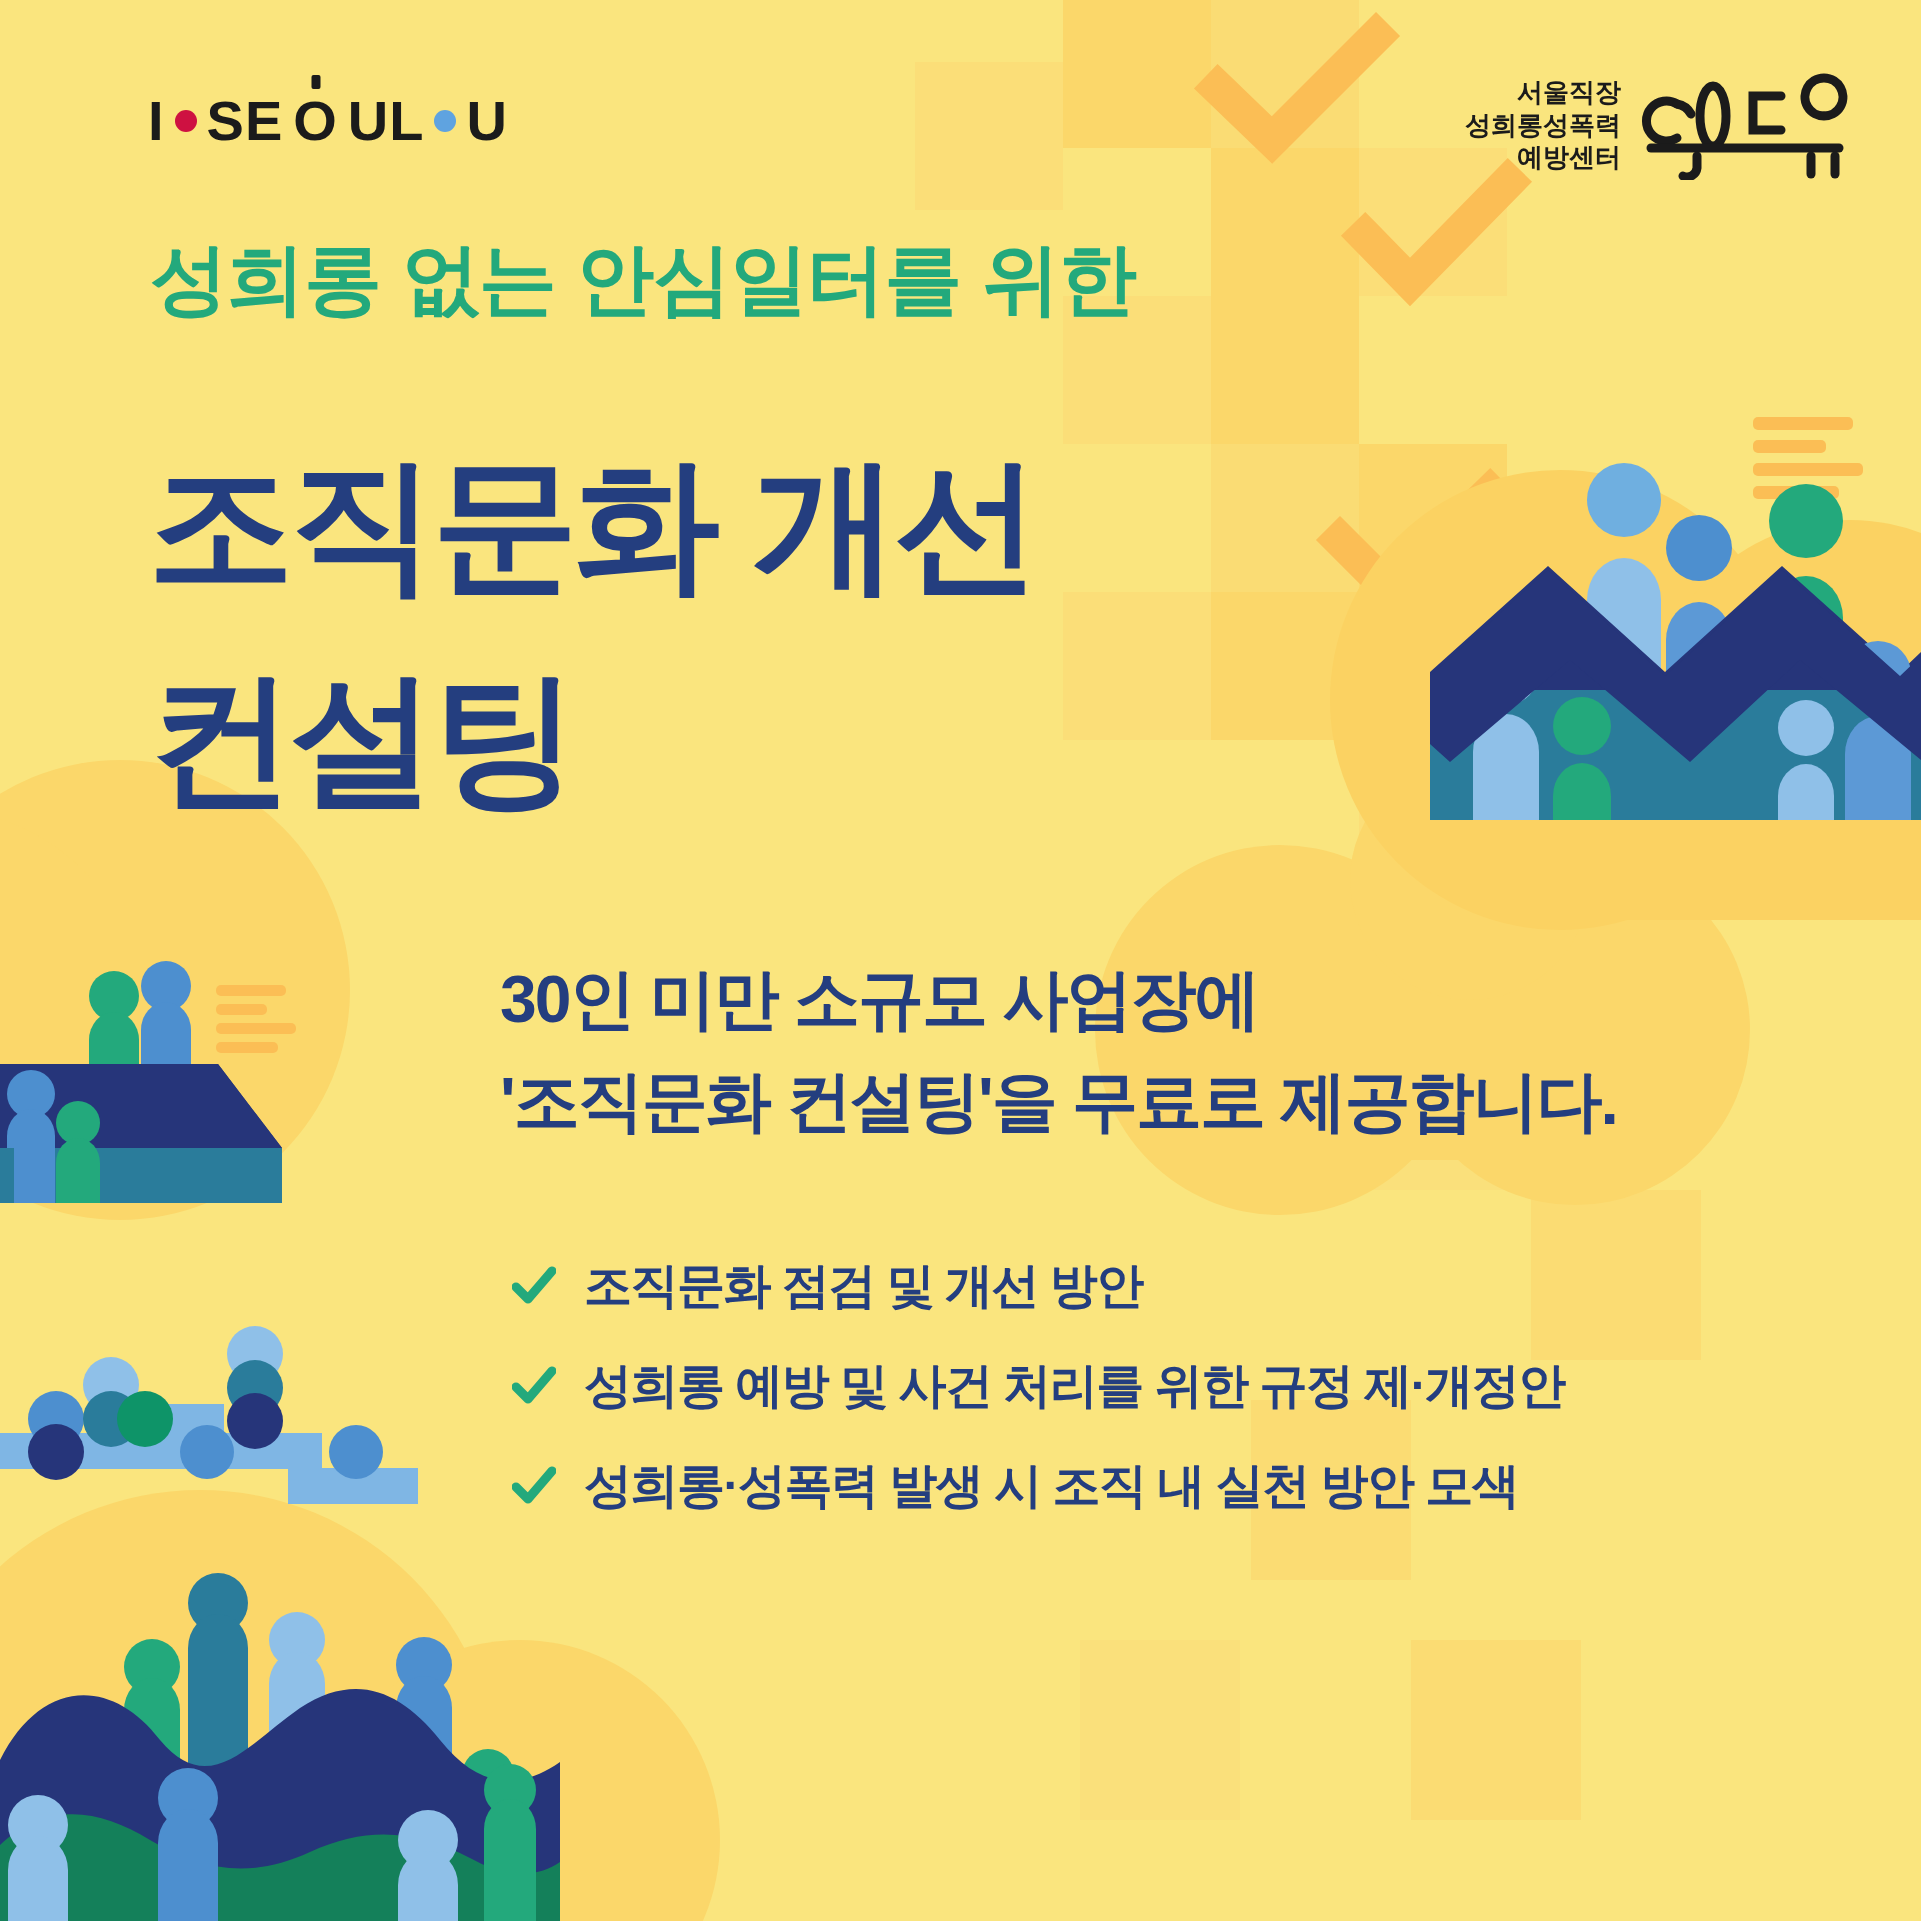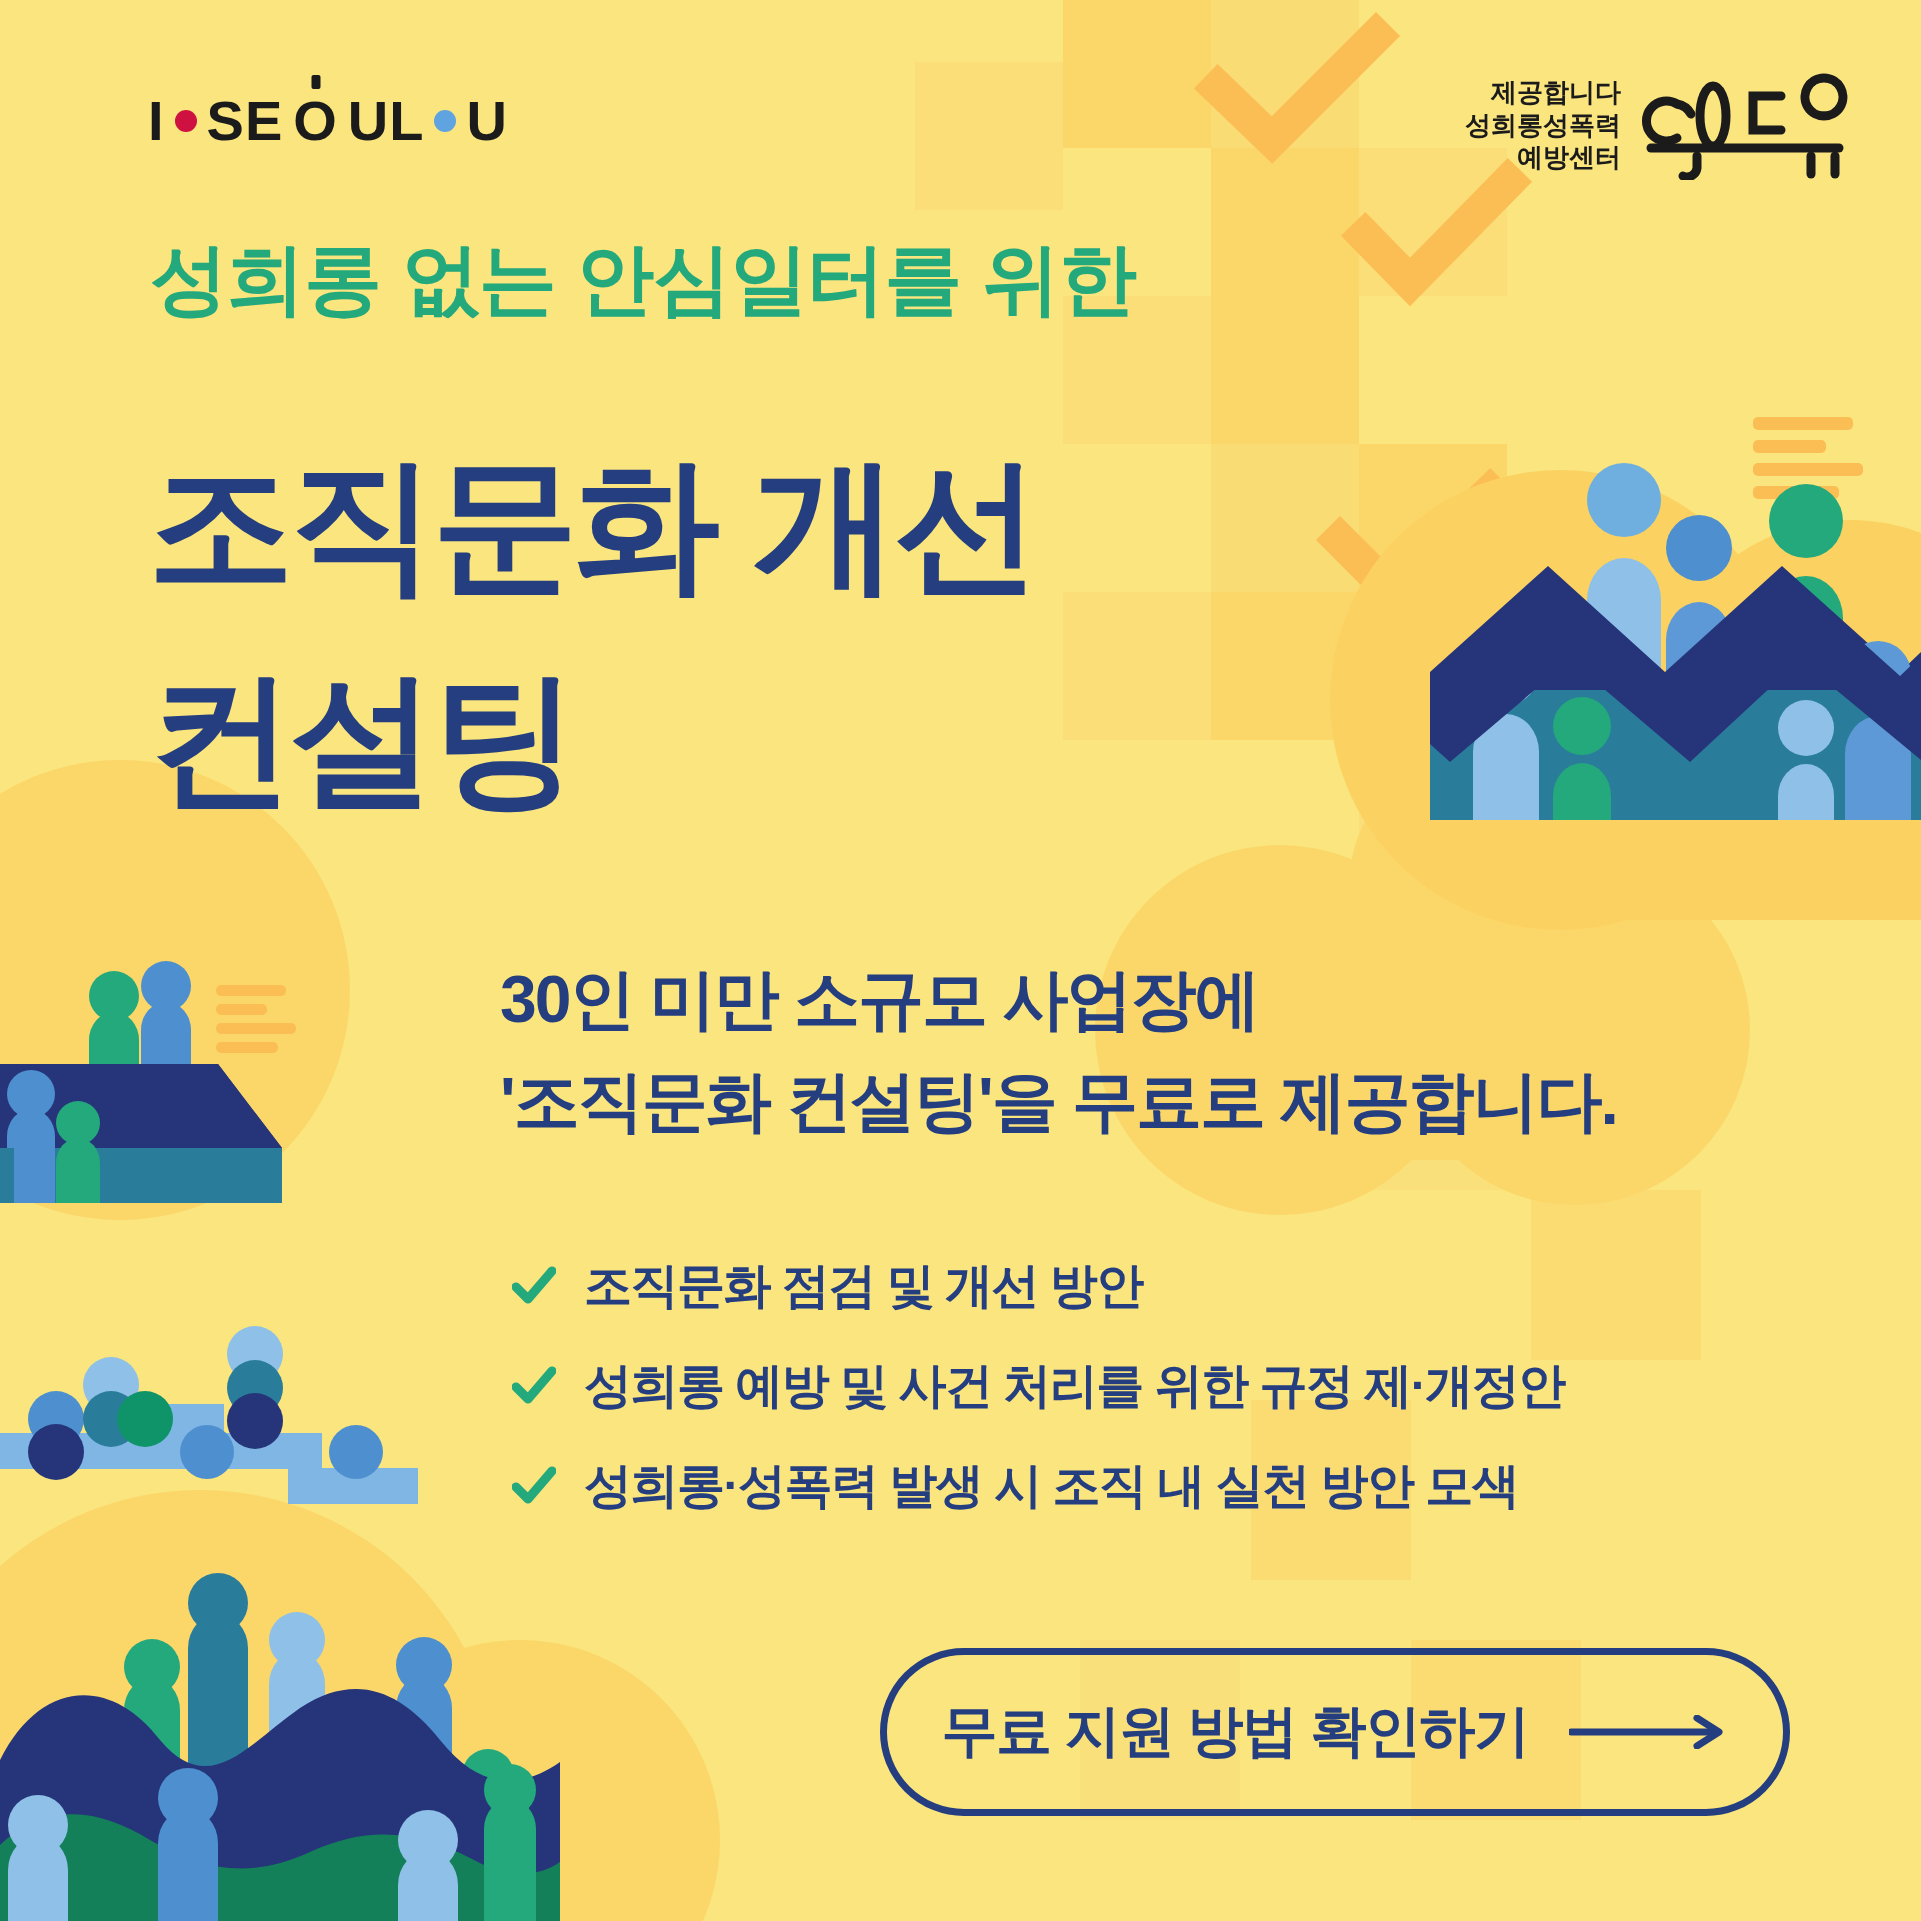--- a/index.html
+++ b/index.html
@@ -268,21 +268,21 @@
     <span class="dot red"></span>
     <span>SE</span>
     <span class="seoul-o">O</span>
     <span>UL</span>
     <span class="dot blue"></span>
     <span>U</span>
   </div>
 
   <div id="center-logo">
     <div class="c-text">
-      <div>제공합니다</div>
+      <div>서울직장</div>
       <div>성희롱성폭력</div>
       <div>예방센터</div>
     </div>
     <svg class="c-mark" viewBox="0 0 210 110">
       <g fill="none" stroke="#1B1B1B" stroke-width="9" stroke-linecap="round">
 
         <path d="M38 34 a20 20 0 1 0 0 34"></path>
         <path d="M38 34 a20 20 0 0 1 14 10"></path>
         <ellipse cx="74" cy="46" rx="13" ry="30"></ellipse>
 
@@ -323,21 +323,14 @@
       <span class="btxt">성희롱 예방 및 사건 처리를 위한 규정 제·개정안</span>
     </div>
     <div class="bullet">
       <svg class="chk" viewBox="0 0 44 44">
         <polyline points="4,23 16,35 40,7" fill="none" stroke="#23A97C" stroke-width="9" stroke-linecap="round" stroke-linejoin="round"></polyline>
       </svg>
       <span class="btxt">성희롱·성폭력 발생 시 조직 내 실천 방안 모색</span>
     </div>
   </div>
 
-  <div id="cta">
-    <span class="cta-label">무료 지원 방법 확인하기</span>
-    <svg class="cta-arrow" viewBox="0 0 160 34">
-      <line x1="2" y1="17" x2="146" y2="17" stroke="#243E7F" stroke-width="7" stroke-linecap="round"></line>
-      <polyline points="128,3 150,17 128,31" fill="none" stroke="#243E7F" stroke-width="7" stroke-linecap="round" stroke-linejoin="round"></polyline>
-    </svg>
-  </div>
 
 </div>
 
 </body></html>

